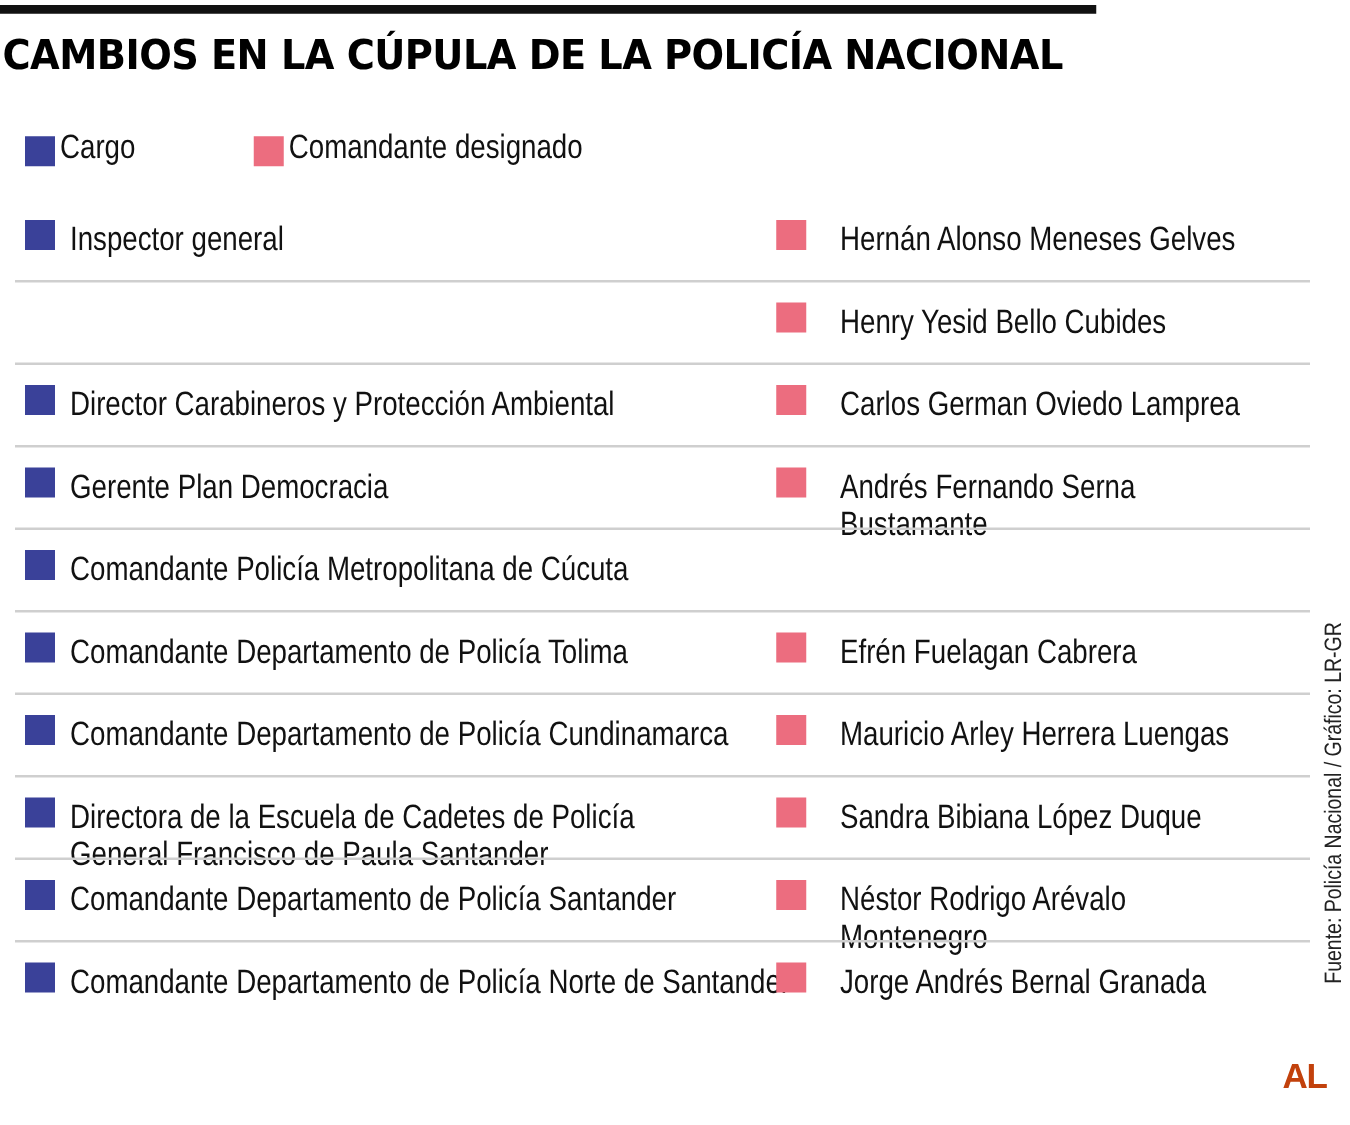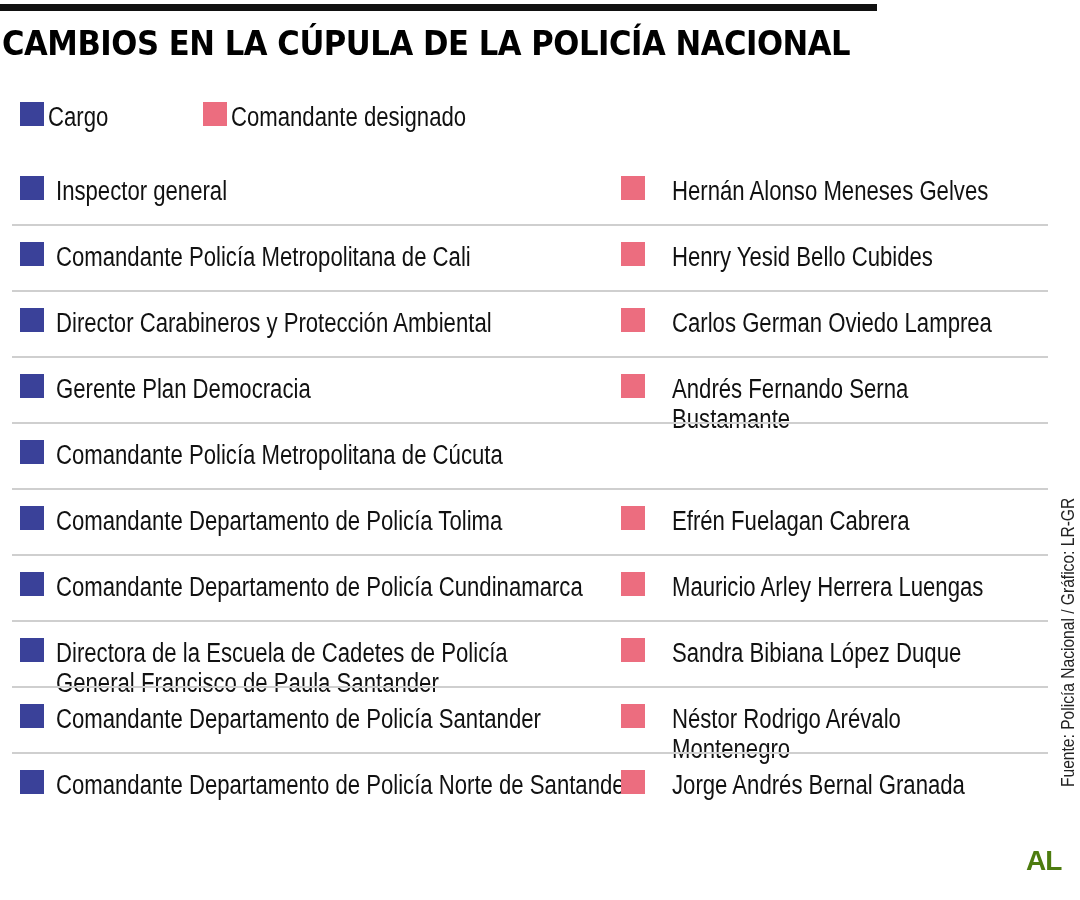--- a/index.html
+++ b/index.html
@@ -1,33 +1,33 @@
 <!DOCTYPE html>
 <html><head>
 <meta charset="utf-8">
 <style>
   html, body { margin: 0; padding: 0; background: #ffffff; }
   body { width: 1080px; height: 900px; position: relative; overflow: hidden; font-family: "Liberation Sans", sans-serif; color: #111; }
   .top-rule { position: absolute; left: 0; top: 4px; width: 877px; height: 7px; background: #111; }
   .title { position: absolute; left: 2px; top: 24px; font-family: "DejaVu Sans", sans-serif; font-weight: bold; font-size: 33px; letter-spacing: -0.5px; color: #000; white-space: nowrap; transform: scaleX(0.93); transform-origin: left center; }
   .legend { position: absolute; top: 102px; left: 20px; height: 34px; }
-  .legend-item { position: absolute; top: 0; display: flex; align-items: flex-start; white-space: nowrap; }
+  .legend-item { position: absolute; top: 0; display: flex; align-items: flex-end; white-space: nowrap; }
   .swatch { width: 24px; height: 24px; display: inline-block; flex: 0 0 auto; }
   .legend-label { font-size: 27px; margin-left: 4px; transform: scaleX(0.82); transform-origin: left center; display: inline-block; color: #111; }
   .rows { position: absolute; left: 0; top: 160px; width: 1080px; }
   .row { position: relative; height: 66px; }
   .row .divider { position: absolute; left: 12px; width: 1036px; bottom: 0; height: 2px; background: #cfcfcf; }
   .cell { position: absolute; top: 16px; height: 64px; display: flex; align-items: flex-start; }
   .cell.cargo { left: 20px; }
   .cell.name { left: 621px; gap: 15px; }
   .cell .swatch { margin-right: 12px; }
   .cell-text { font-size: 27px; line-height: 30px; white-space: pre-line; transform: scaleX(0.82); transform-origin: left center; display: inline-block; color: #111; }
   .source { position: absolute; left: 1057px; top: 787px; transform: rotate(-90deg); transform-origin: left top; font-size: 19px; white-space: nowrap; color: #222; }
   .source span { display: inline-block; transform: scaleX(0.82); transform-origin: left center; }
-  .logo { position: absolute; left: 1026px; top: 845px; font-family: "Liberation Sans", sans-serif; font-weight: bold; font-size: 28px; color: #4d7c0f; letter-spacing: -1px; }
+  .logo { position: absolute; left: 1026px; top: 845px; font-family: "Liberation Sans", sans-serif; font-weight: bold; font-size: 28px; color: #c2410c; letter-spacing: -1px; }
 </style>
 </head>
 <body>
 
 <div class="top-rule"></div>
 <div class="title">CAMBIOS EN LA CÚPULA DE LA POLICÍA NACIONAL</div>
 
 <div class="legend">
   <div class="legend-item" style="left:0">
     <span class="swatch" style="background:#3a4199"></span>
@@ -45,24 +45,20 @@
         <span class="swatch" style="background:#3a4199"></span>
         <span class="cell-text">Inspector general</span>
       </div>
       <div class="cell name">
         <span class="swatch" style="background:#ec6d7f"></span>
         <span class="cell-text">Hernán Alonso Meneses Gelves</span>
       </div>
       <div class="divider"></div>
     </div>
     <div class="row">
-      <div class="cell cargo">
-        <span class="swatch" style="background:#3a4199"></span>
-        <span class="cell-text">Comandante Policía Metropolitana de Cali</span>
-      </div>
       <div class="cell name">
         <span class="swatch" style="background:#ec6d7f"></span>
         <span class="cell-text">Henry Yesid Bello Cubides</span>
       </div>
       <div class="divider"></div>
     </div>
     <div class="row">
       <div class="cell cargo">
         <span class="swatch" style="background:#3a4199"></span>
         <span class="cell-text">Director Carabineros y Protección Ambiental</span>

